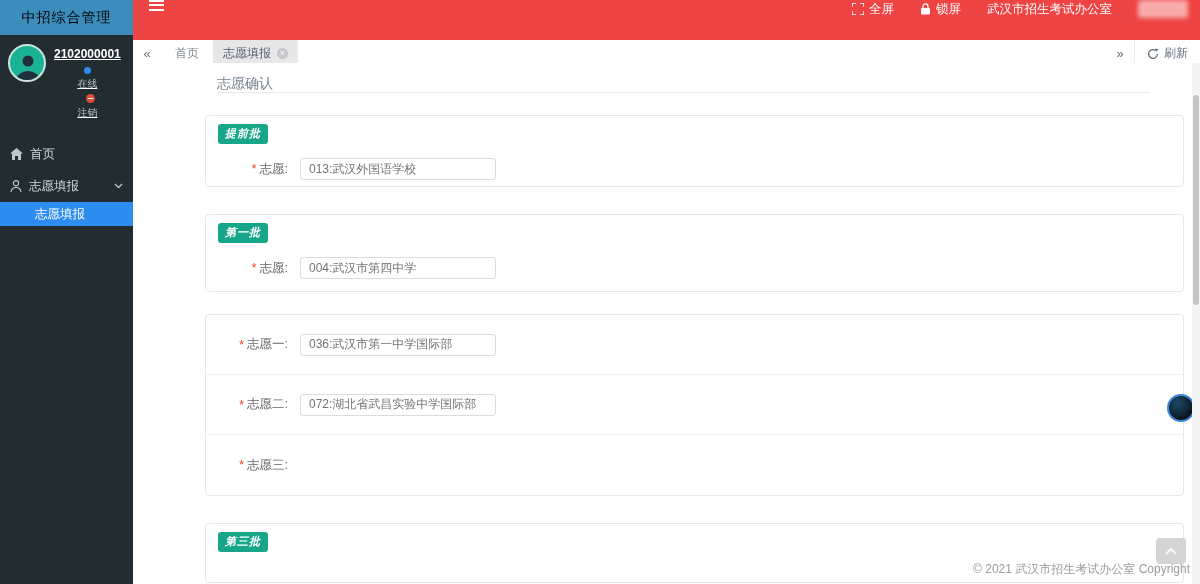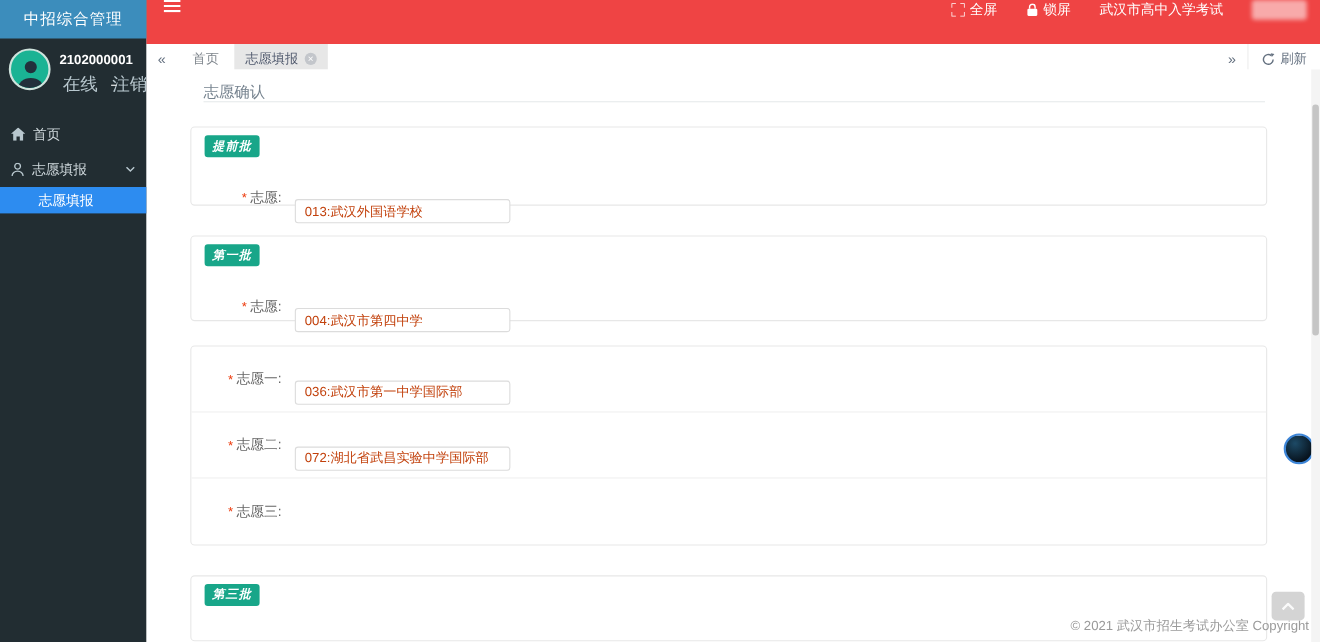--- a/index.html
+++ b/index.html
@@ -2,27 +2,27 @@
 <html><head>
 <meta charset="utf-8">
 <style>
   * { box-sizing: border-box; margin: 0; padding: 0; }
   html,body { width:1200px; height:584px; overflow:hidden; }
   body { font-family:"Liberation Sans","DejaVu Sans",sans-serif; background:#fff; }
   .app { position:relative; width:1200px; height:584px; background:#fff; overflow:hidden; }
 
   
   .sidebar { position:absolute; left:0; top:0; width:133px; height:584px; background:#222d32; z-index:3; }
-  .logo { height:35px; background:#3c8dbc; color:#ffffff; font-size:14px; display:flex; align-items:center; justify-content:center; letter-spacing:1px; }
+  .logo { height:35px; background:#3c8dbc; color:#000000; font-size:14px; display:flex; align-items:center; justify-content:center; letter-spacing:1px; }
   .user-panel { display:flex; padding:9px 6px 10px 8px; gap:8px; align-items:flex-start; }
   .avatar { width:38px; height:38px; border-radius:50%; background:#1ab394; border:2px solid #cfe3dd; position:relative; overflow:hidden; flex:none; }
   .avatar svg { position:absolute; left:3px; top:5px; }
-  .user-info { color:#fff; padding-top:3px; min-width:0; }
+  .user-info { color:#fff; padding-top:3px; min-width:0;text-decoration:underline; }
   .user-id { font-size:12px; font-weight:bold; white-space:nowrap; }
-  .user-status { display:flex; align-items:center; gap:3px; margin-top:6px; font-size:16px; color:#b8c7ce; white-space:nowrap; }
+  .user-status { display:flex; align-items:center; gap:3px; margin-top:6px; font-size:10px; color:#b8c7ce; white-space:nowrap;flex-direction:column; }
   .dot-online { width:7px; height:7px; border-radius:50%; background:#2d8cf0; display:inline-block; }
   .dot-logout { width:9px; height:9px; border-radius:50%; background:#dd4b39; display:inline-block; position:relative; margin-left:7px; }
   .dot-logout::after { content:""; position:absolute; left:2px; top:4px; width:5px; height:1px; background:#fff; }
   .menu { margin-top:8px; }
   .menu-item { height:32px; display:flex; align-items:center; gap:7px; padding:0 10px; color:#cfd8dc; font-size:12.5px; cursor:pointer; }
   .menu-item .chev { margin-left:auto; }
   .submenu-item { height:24px; display:flex; align-items:center; padding-left:35px; font-size:12.5px; color:#cfd8dc; cursor:pointer; }
   .submenu-item.active { background:#2d8cf0; color:#fff; }
 
   
@@ -34,32 +34,32 @@
   .blur-pill { width:50px; height:18px; border-radius:3px; background:rgba(255,255,255,.55); filter:blur(2px); }
 
   .tabbar { height:28px; background:#fff; border-bottom:1px solid #dcdfe6; display:flex; align-items:stretch; font-size:12px; color:#80878e; }
   .tab-arrow { width:28px; display:flex; align-items:center; justify-content:center; font-size:13px; color:#657180; cursor:pointer; }
   .tab { display:flex; align-items:center; padding:0 14px; cursor:pointer; white-space:nowrap; }
   .tab.active { background:#e7e7e7; color:#515a6e; padding:0 10px; }
   .tab-close { width:11px; height:11px; border-radius:50%; background:#c3c6cb; color:#fff; font-size:9px; line-height:11px; text-align:center; margin-left:6px; cursor:pointer; }
   .tabbar-right { margin-left:auto; display:flex; align-items:stretch; }
   .refresh-box { display:flex; align-items:center; gap:5px; padding:0 12px; border-left:1px solid #ededed; color:#657180; cursor:pointer; white-space:nowrap;text-align:right; }
 
-  .content { position:absolute; left:0; right:0; top:63px; bottom:0; background:#fff; overflow:hidden; }
+  .content { position:absolute; left:0; right:0; top:63px; bottom:0; background:#fff; overflow:hidden;padding-left:32px; }
   .title-row { margin:13px 50px 0 52px; font-size:14px; color:#76838f; line-height:14px; padding-bottom:2px; border-bottom:1px solid #e7eaec; }
 
   .panel { margin-left:40px; width:979px; border:1px solid #e7e7e7; border-radius:4px; background:#fff; }
   .panel-head { padding:7px 0 0 12px; }
   .badge { display:inline-block; background:#18a689; color:#fff; font-size:11px; font-weight:bold; font-style:italic; padding:2px 7px 3px; border-radius:3px; letter-spacing:1px; }
   .form-row { display:flex; align-items:center; margin:14px 0 16px; }
   .form-row3 { display:flex; align-items:center; height:60px; border-bottom:1px solid #f0f0f0; }
   .form-row3:last-child { border-bottom:none; }
   .f-label { display:inline-flex; justify-content:flex-end; align-items:center; width:70px; margin-left:12px; margin-right:12px; font-size:12.5px; color:#666; white-space:nowrap; }
   .req { color:#ed4014; margin-right:3px; font-size:12px; }
-  .f-input { width:196px; height:22px; border:1px solid #dcdcdc; border-radius:3px; padding:0 8px; font-size:12px; color:#c2410c; outline:none; font-family:inherit; background:#fff;margin-top:24px; }
+  .f-input { width:196px; height:22px; border:1px solid #dcdcdc; border-radius:3px; padding:0 8px; font-size:12px; color:#737373; outline:none; font-family:inherit; background:#fff; }
   #panel1 { margin-top:22px; height:72px; }
   #panel2 { margin-top:27px; height:78px; }
   #panel3 { margin-top:22px; }
   #panel4 { margin-top:27px; height:60px; }
 
   .copyright { position:absolute; right:10px; bottom:6px; font-size:12px; color:#9b9b9b; }
 
   .scrollbar { position:absolute; right:0; top:0; bottom:0; width:8px; background:#f4f4f4; }
   .scroll-thumb { position:absolute; left:1px; top:32px; width:6px; height:210px; background:#c5c5c5; border-radius:3px; }
 
@@ -125,21 +125,21 @@
           </svg>
           <span>全屏</span>
         </span>
         <span class="topbar-link">
           <svg width="11" height="12" viewBox="0 0 11 12">
             <rect x="1" y="5" width="9" height="6.5" rx="1" fill="#fff"></rect>
             <path d="M3 5 V3.4 a2.5 2.5 0 0 1 5 0 V5" fill="none" stroke="#fff" stroke-width="1.3"></path>
           </svg>
           <span>锁屏</span>
         </span>
-        <span class="topbar-link">武汉市高中入学考试</span>
+        <span class="topbar-link">武汉市招生考试办公室</span>
         <span class="blur-pill"></span>
       </div>
     </header>
 
     <div class="tabbar">
       <span class="tab-arrow">«</span>
       <span class="tab">首页</span>
       <span class="tab active">
         <span>志愿填报</span>
         <span class="tab-close">×</span>

